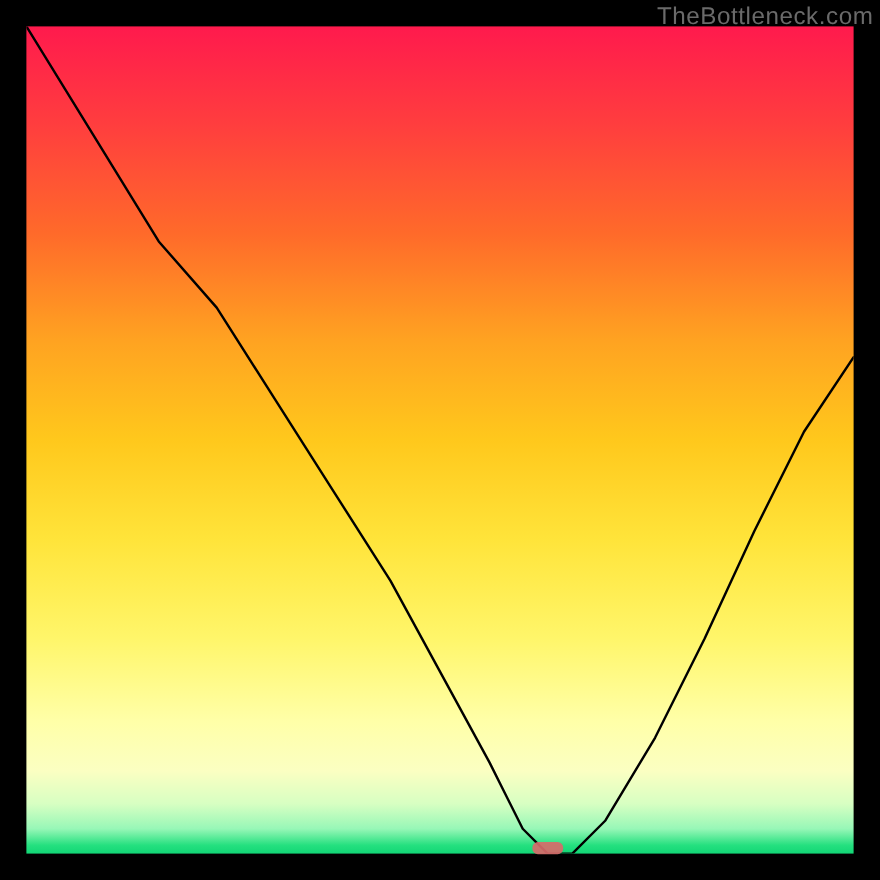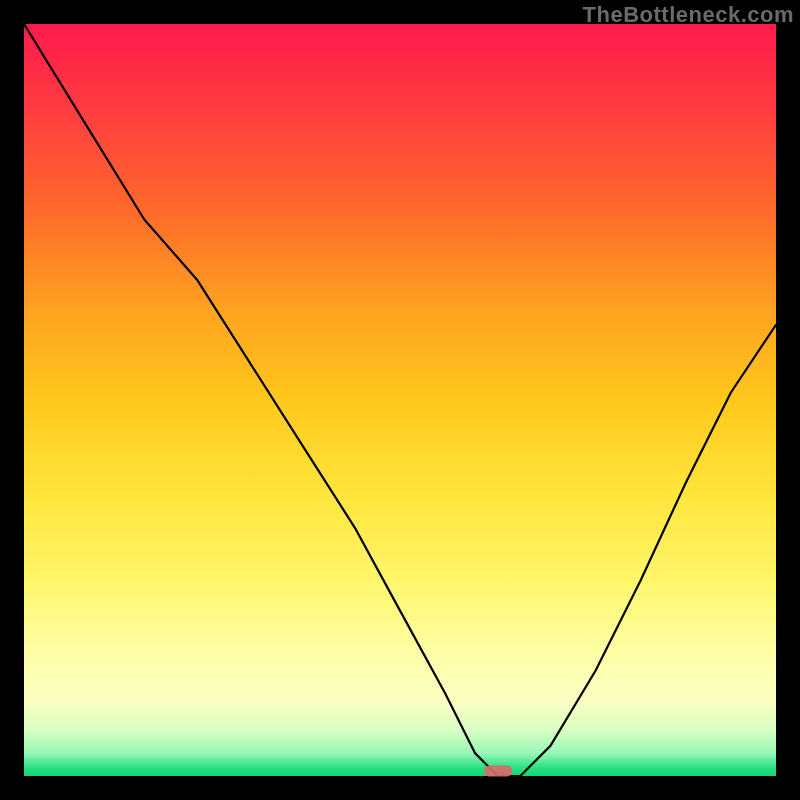--- a/index.html
+++ b/index.html
@@ -36,21 +36,21 @@
       #24e07f 99%,
       #12d675 100%
     );
   }
   .watermark {
     position: absolute;
     top: 2px;
     right: 6px;
     font-family: Arial, Helvetica, sans-serif;
     font-size: 22px;
-    font-weight: 700;
+    font-weight: 400;
     color: #6a6a6a;
     letter-spacing: 0.5px;
     user-select: none;
   }
   .marker {
     position: absolute;
     width: 28px;
     height: 11px;
     border-radius: 5px;
     opacity: 0.92;

